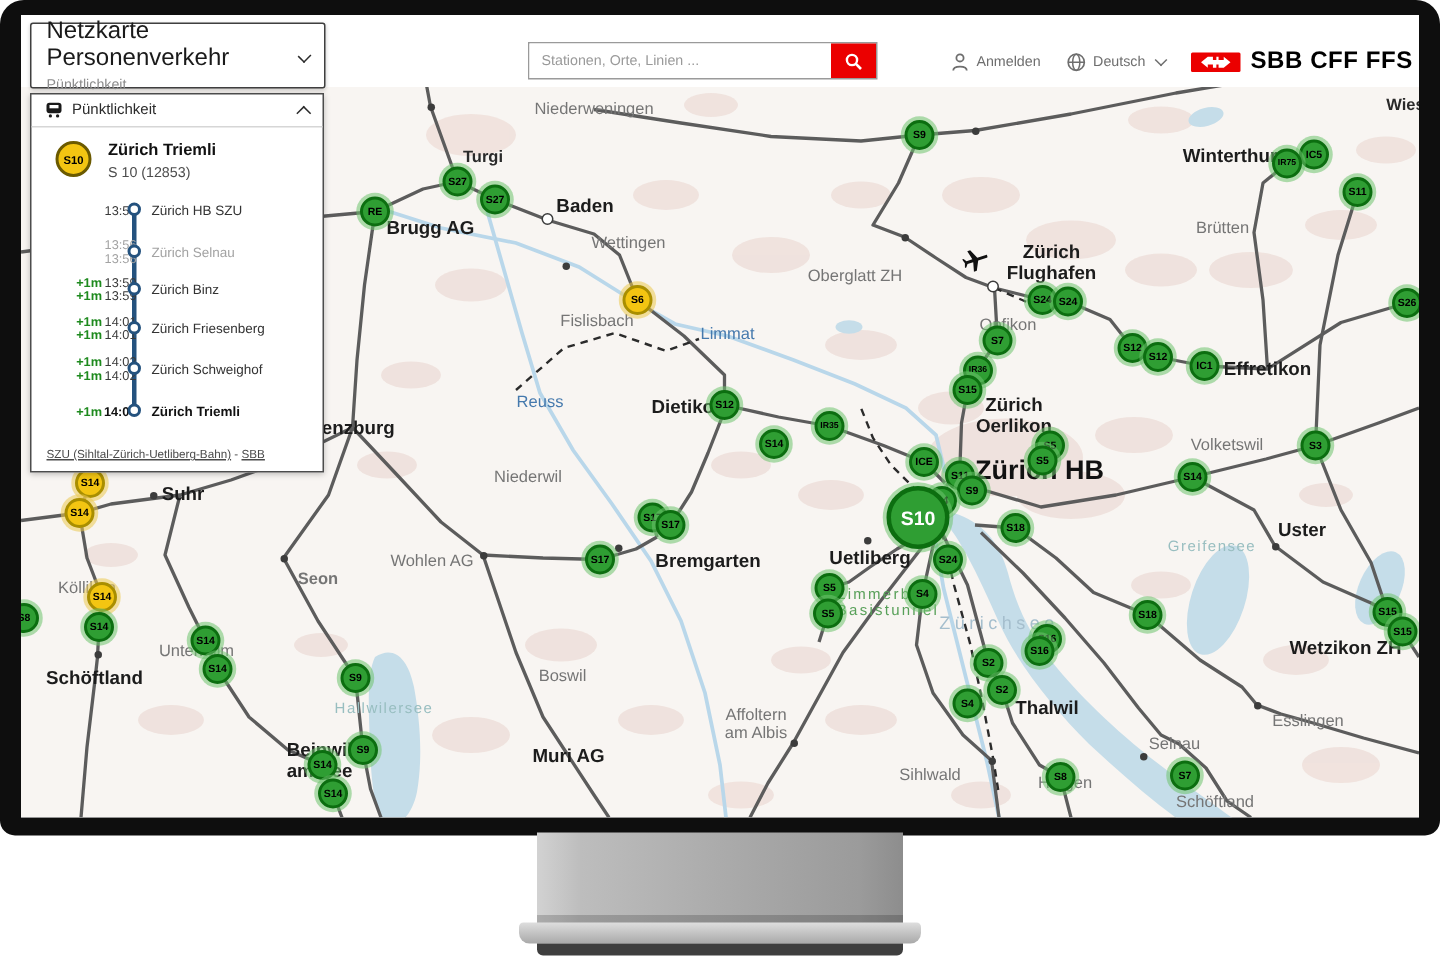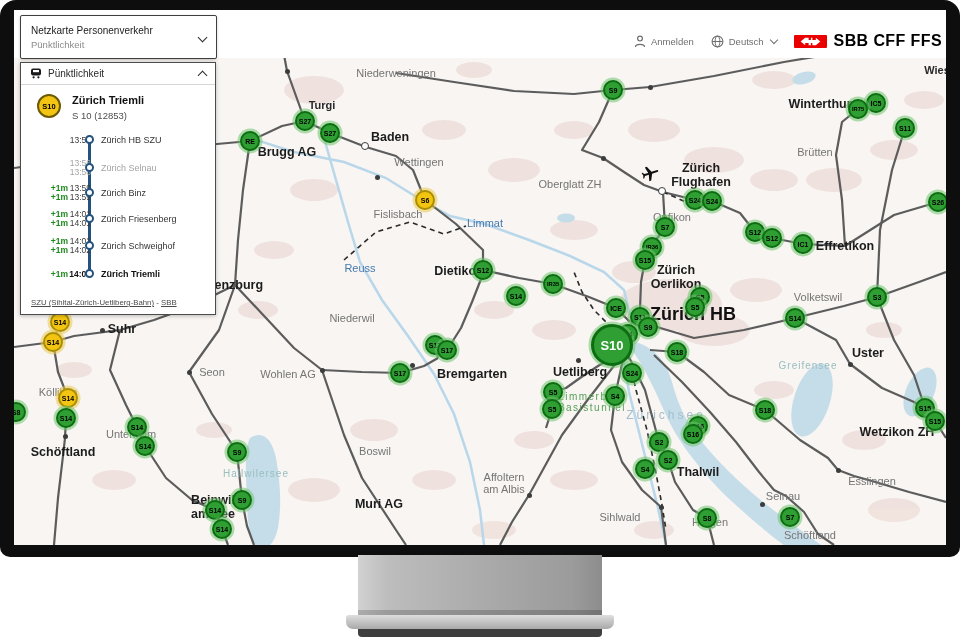--- a/index.html
+++ b/index.html
@@ -6,21 +6,21 @@
     font-family:"Liberation Sans",sans-serif;-webkit-font-smoothing:antialiased;}
   .monitor{position:absolute;left:0;top:0;width:960px;height:557px;background:#0e0e0e;
     border-radius:16px 16px 10px 10px;}
   .screen{position:absolute;left:14px;top:10px;width:932px;height:535px;background:#fff;overflow:hidden;}
   .map-svg{position:absolute;left:0;top:48px;}
 
   
   .layer-select{position:absolute;left:6px;top:5px;width:197px;height:44px;background:#fff;
     border:1px solid #3f3f3f;border-radius:2px;box-sizing:border-box;display:flex;align-items:center;
     padding:0 10px;z-index:20;box-shadow:0 1px 3px rgba(0,0,0,.2);cursor:pointer;}
-  .ls-title{font-size:10px;color:#1a1a1a;}
+  .ls-title{font-size:16px;color:#1a1a1a;}
   .ls-sub{font-size:9.5px;color:#8c8c8c;margin-top:3px;}
   .chev{width:6px;height:6px;border-right:1.6px solid #2b2b2b;border-bottom:1.6px solid #2b2b2b;
     display:inline-block;}
   .chev.down{transform:rotate(45deg);}
   .chev.up{transform:rotate(-135deg);}
   .chev.gray{border-color:#6e6e6e;width:5px;height:5px;}
   .ls-chev{margin-left:auto;}
 
   .panel{position:absolute;left:6px;top:52px;width:196px;height:253px;background:#fff;
     border:1px solid #4c4c4c;box-sizing:border-box;z-index:20;box-shadow:0 1px 4px rgba(0,0,0,.25);}
@@ -214,21 +214,21 @@
         <div class="lbl town" style="left: 804px; top: 287px;">Volketswil</div>
         <div class="lbl city" style="left: 831px; top: 236px;">Effretikon</div>
         <div class="lbl city" style="left: 854px; top: 343px;">Uster</div>
         <div class="lbl lake-s" style="left: 794px; top: 355px;">Greifensee</div>
         <div class="lbl city" style="left: 445px; top: 261px;">Dietikon</div>
         <div class="lbl town" style="left: 338px; top: 308px;">Niederwil</div>
         <div class="lbl city" style="left: 221px; top: 275px;">Lenzburg</div>
         <div class="lbl town" style="left: 274px; top: 364px;">Wohlen AG</div>
         <div class="lbl city" style="left: 458px; top: 364px;">Bremgarten</div>
         <div class="lbl city" style="left: 108px; top: 319px;">Suhr</div>
-        <div class="lbl town" style="left: 198px; top: 362px;">Seon</div>
+        <div class="lbl town" style="left: 198px; top: 376px; font-weight: bold;">Seon</div>
         <div class="lbl town" style="left: 44px; top: 382px;">Kölliken</div>
         <div class="lbl city" style="left: 49px; top: 442px;">Schöftland</div>
         <div class="lbl town" style="left: 117px; top: 424px;">Unterkulm</div>
         <div class="lbl lake-s" style="left: 242px; top: 463px;">Hallwilersee</div>
         <div class="lbl city" style="left: 199px; top: 497px;">Beinwil
 am See</div>
         <div class="lbl town" style="left: 361px; top: 441px;">Boswil</div>
         <div class="lbl city" style="left: 365px; top: 494px;">Muri AG</div>
         <div class="lbl town" style="left: 490px; top: 473px;">Affoltern
 am Albis</div>
@@ -383,20 +383,29 @@
           <div class="t-delays final" style="top: 206.5px;">+1m</div>
           <div class="t-times final" style="top: 206.5px;">14:04</div>
           <div class="t-node" style="top: 206.3px;"></div>
           <div class="t-name final" style="top: 205.5px;">Zürich Triemli</div>
         </div>
       <div class="panel-ft">
         <a>SZU (Sihltal-Zürich-Uetliberg-Bahn)</a><span> - </span><a>SBB</a>
       </div>
     </div>
 
+    <div class="search">
+      <input placeholder="Stationen, Orte, Linien ..." style="">
+      <button class="search-btn">
+        <svg width="12" height="12" viewBox="0 0 12 12">
+          <circle cx="5" cy="5" r="3.4" fill="none" stroke="#fff" stroke-width="1.6"></circle>
+          <line x1="7.6" y1="7.6" x2="11" y2="11" stroke="#fff" stroke-width="1.8"></line>
+        </svg>
+      </button>
+    </div>
 
     <div class="hdr">
       <div class="hdr-item">
         <svg width="12" height="13" viewBox="0 0 12 13">
           <circle cx="6" cy="3.6" r="2.4" fill="none" stroke="#6e6e6e" stroke-width="1.2"></circle>
           <path d="M1.5,12 C1.5,8.6 10.5,8.6 10.5,12" fill="none" stroke="#6e6e6e" stroke-width="1.2"></path>
         </svg>
         <span>Anmelden</span>
       </div>
       <div class="hdr-item">

